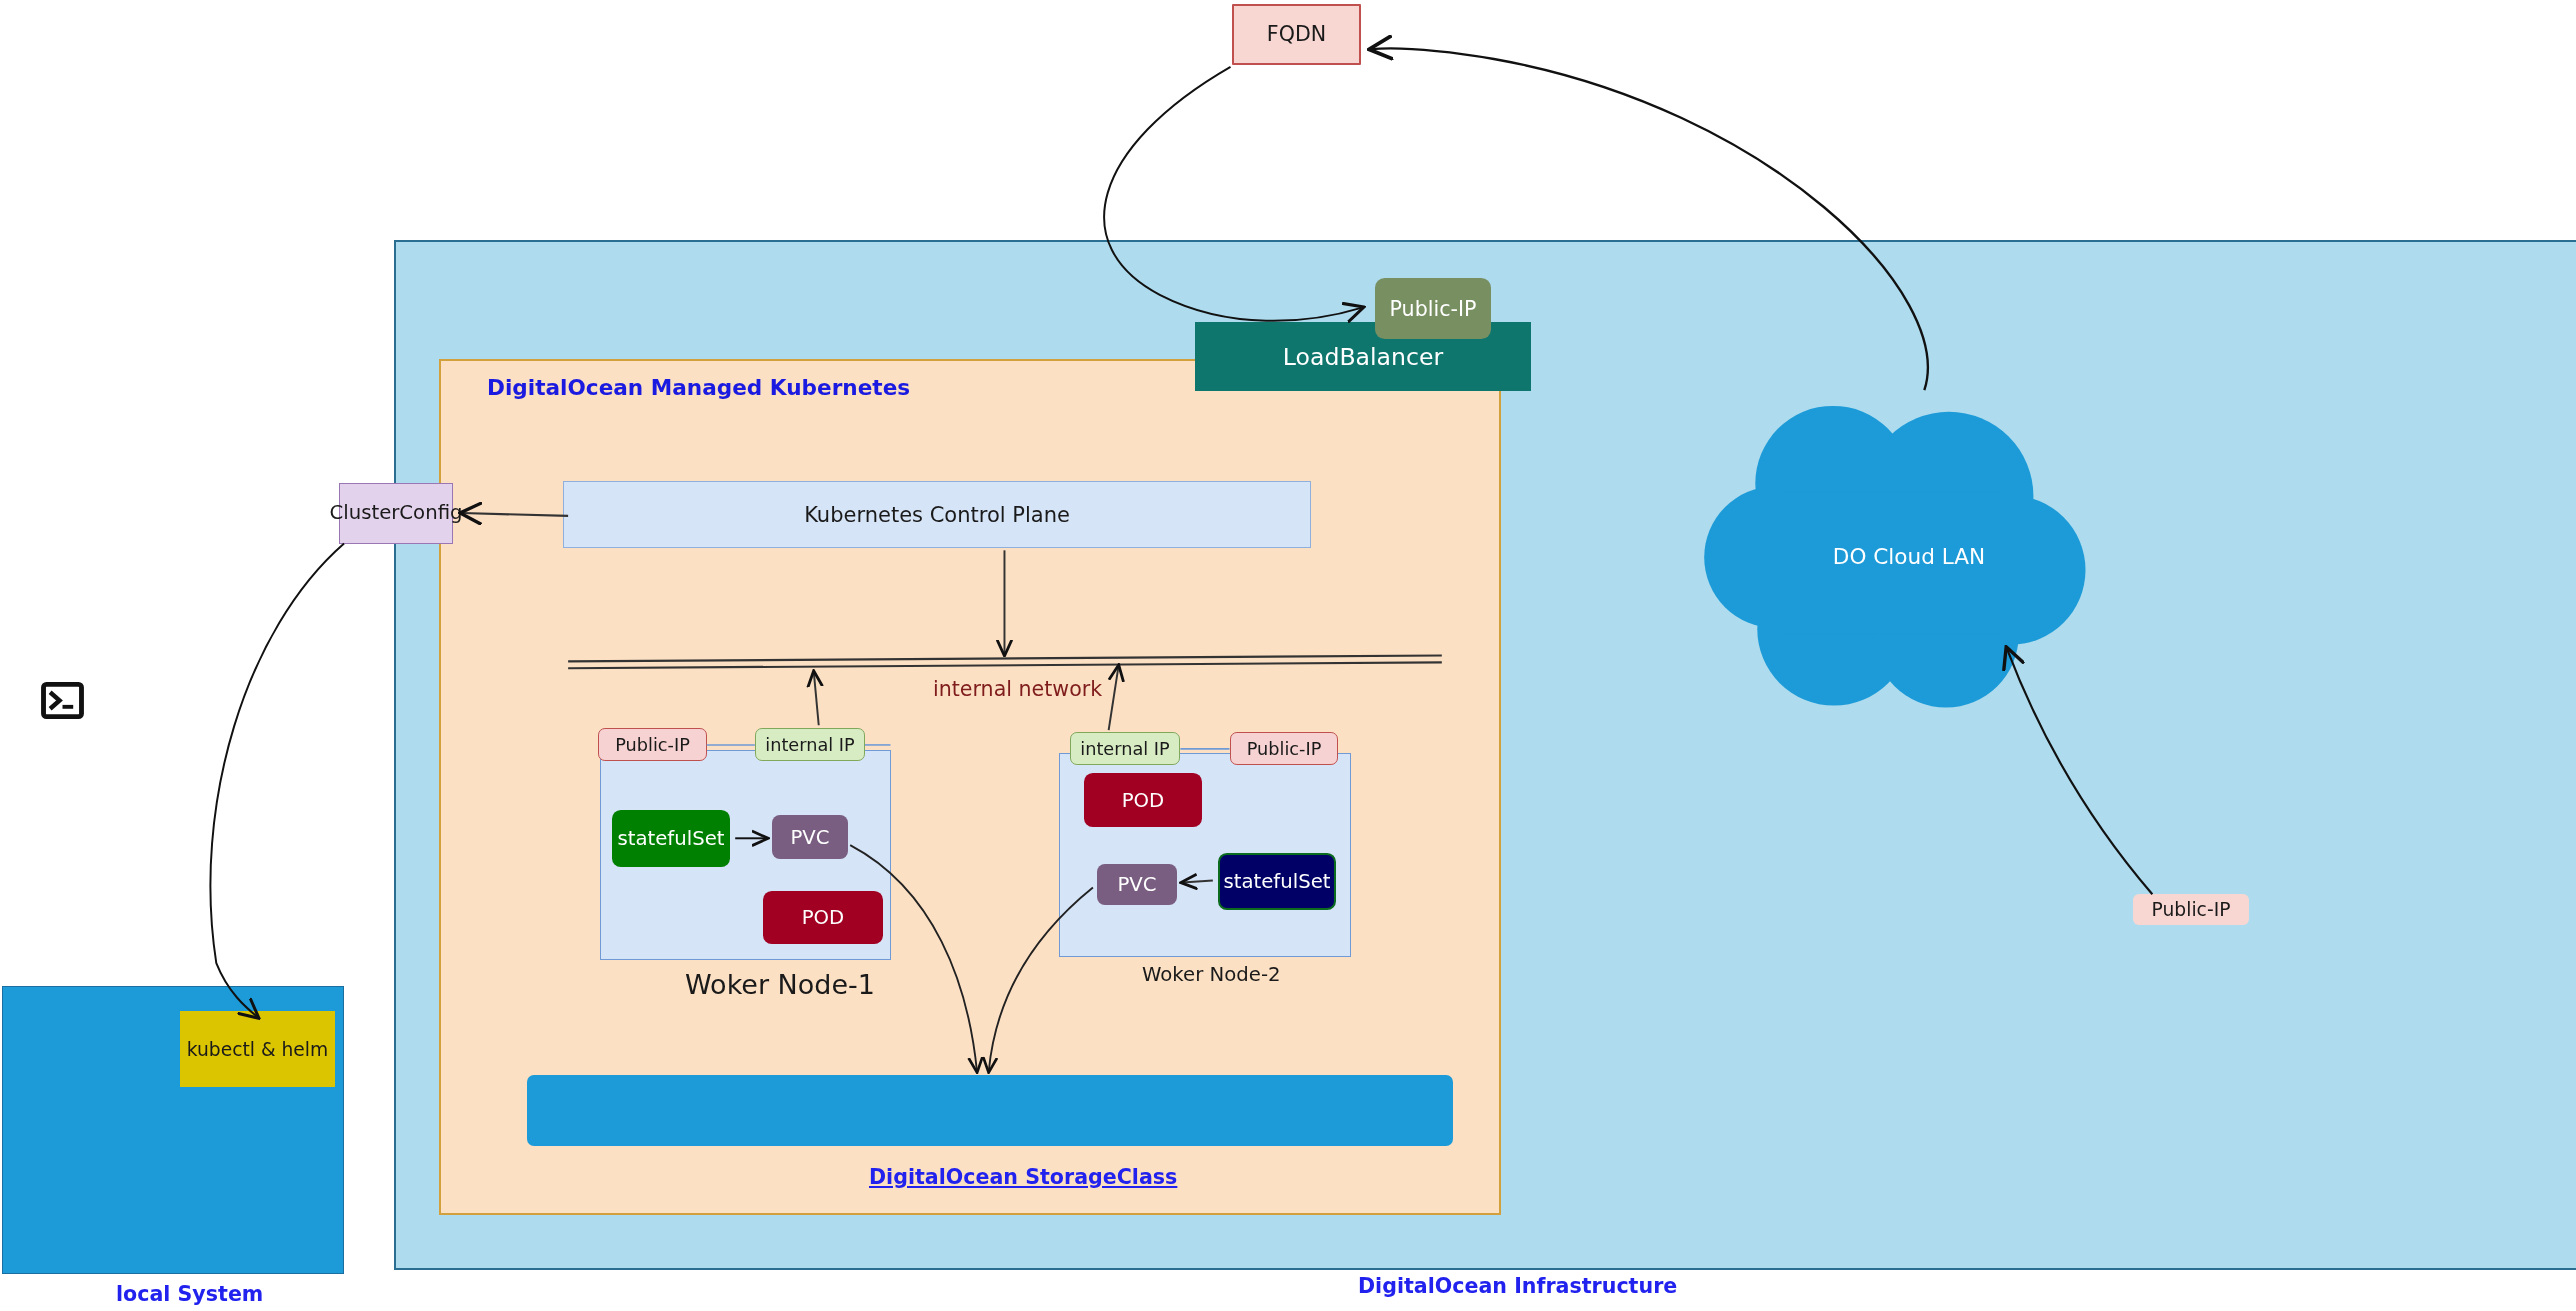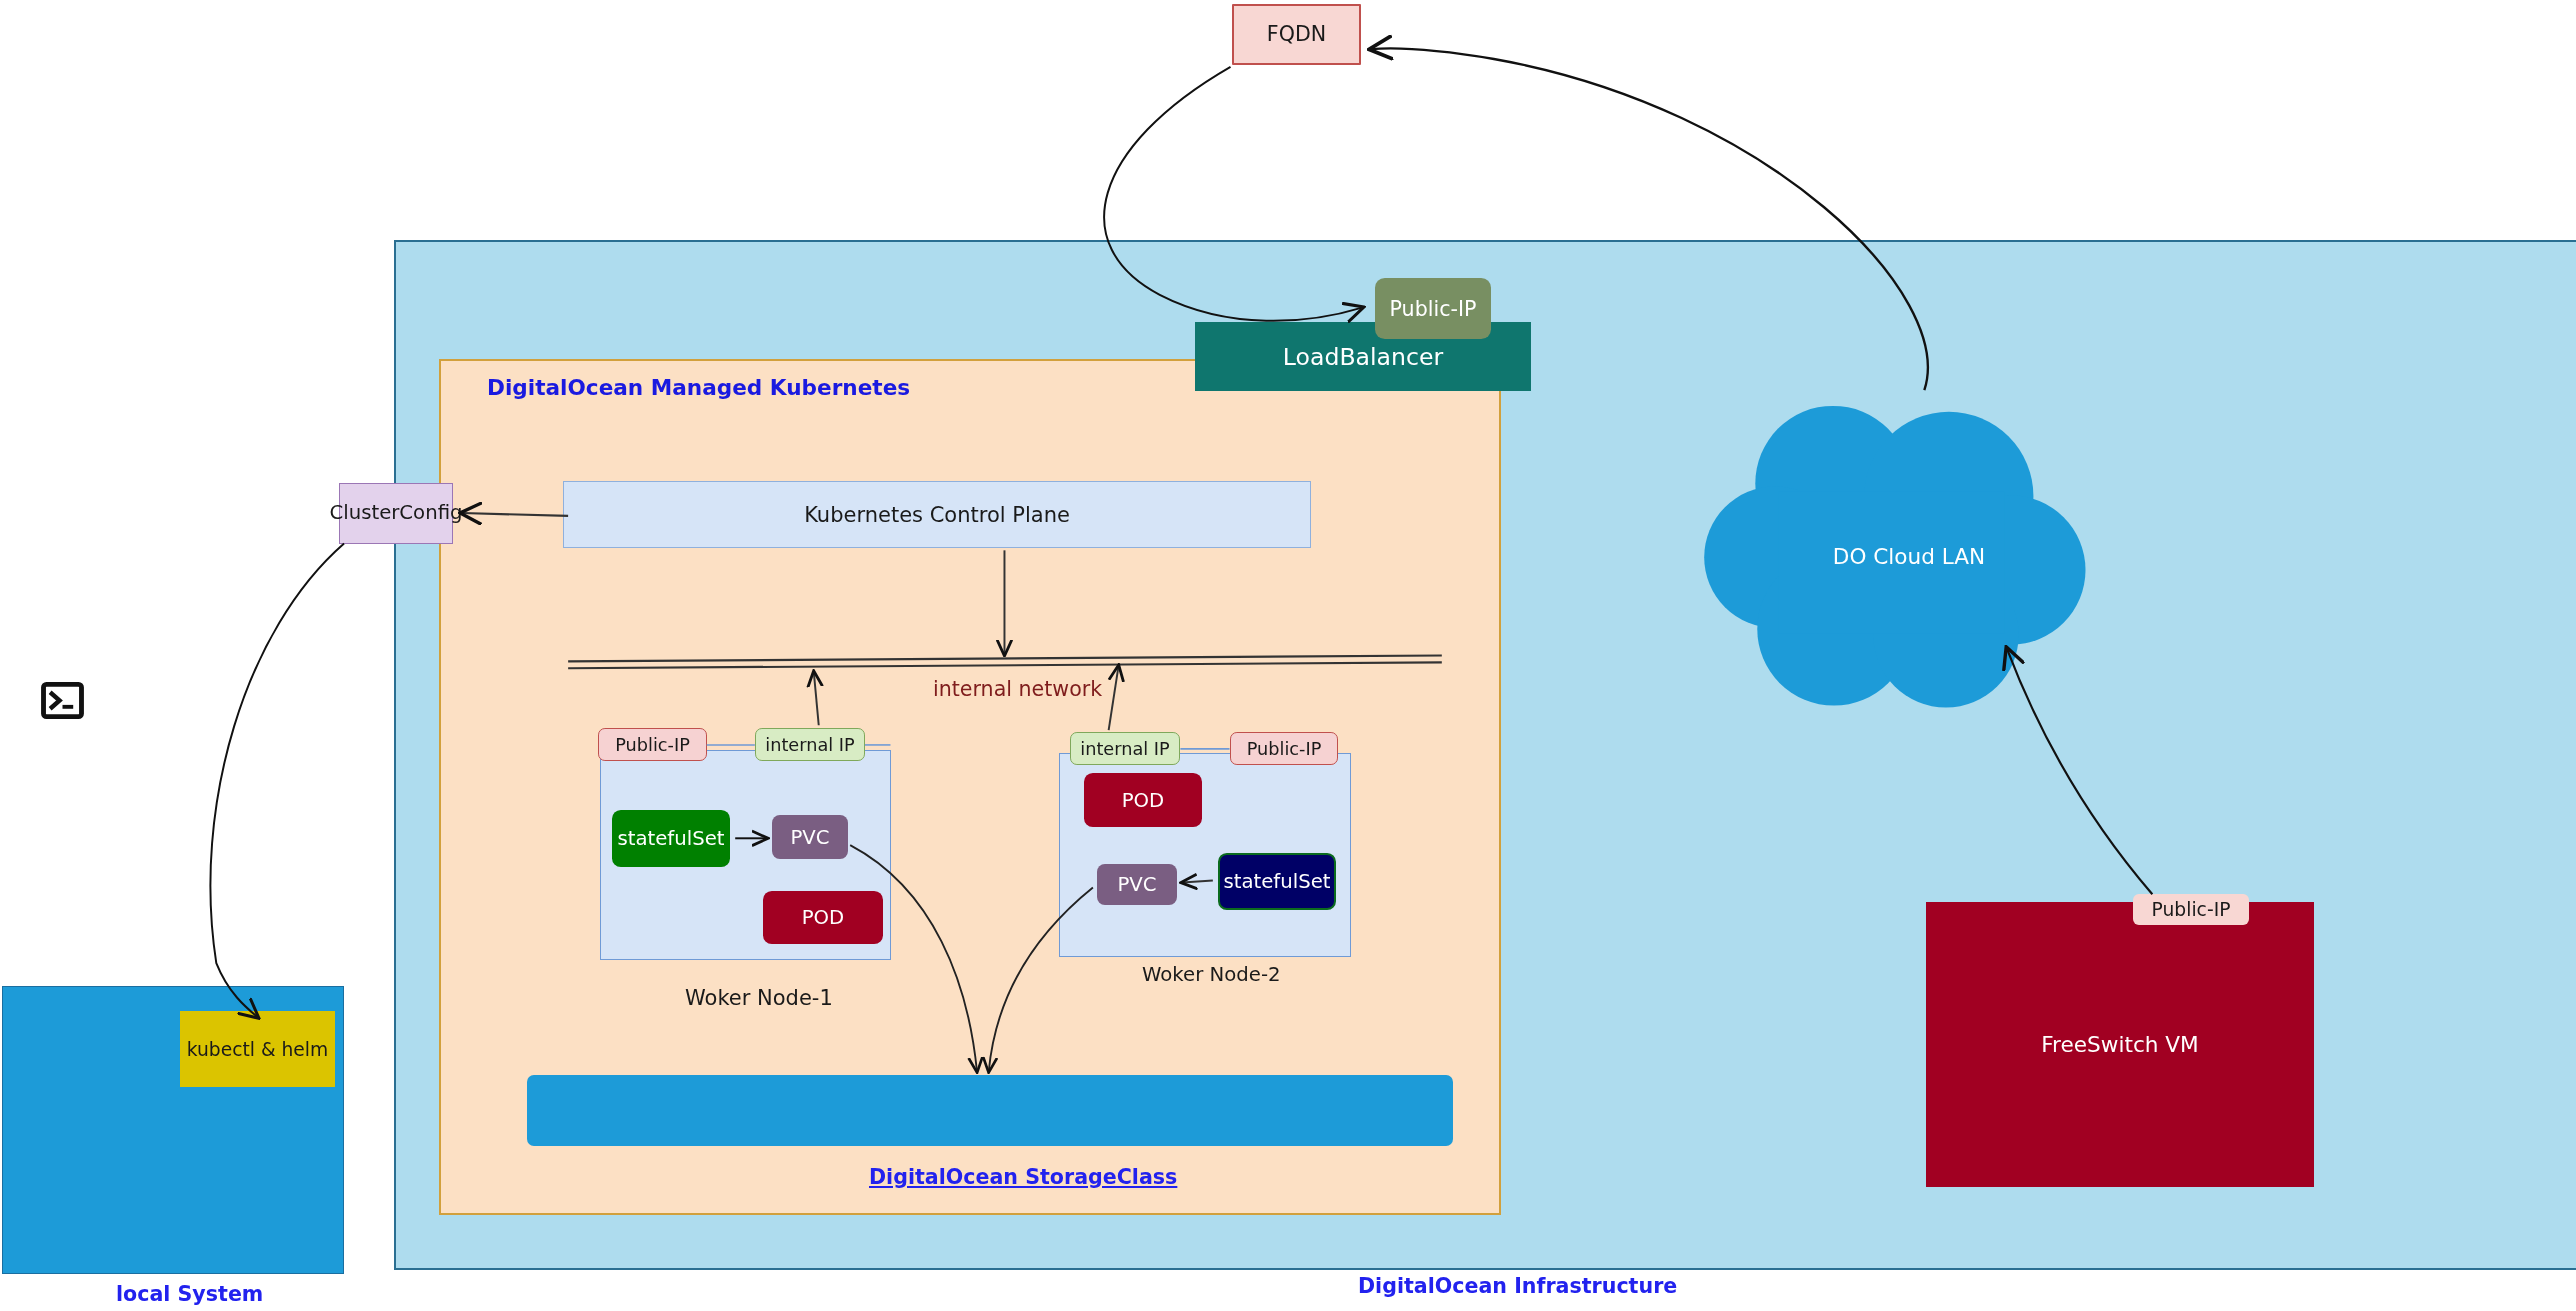--- a/index.html
+++ b/index.html
@@ -113,21 +113,21 @@
     background: #7a5e82; border-radius: 7.9px;
     color: #ffffff; font-size: 19.7px;
   }
   #wn1-pod {
     left: 763px; top: 891px; width: 120px; height: 53px;
     background: #a10022; border-radius: 8.8px;
     color: #ffffff; font-size: 19.7px;
   }
   #wn1-caption {
     left: 685px; top: 969px;
-    color: #1a1a1a; font-size: 21px; margin-top: 17px;
+    color: #1a1a1a; font-size: 27px;
   }
 
   
   #wn2 {
     left: 1059px; top: 753px; width: 292px; height: 204px;
     background: #d6e4f7; border: 1.5px solid #6f9ad6;
   }
   #wn2-intip {
     left: 1070px; top: 732px; width: 110px; height: 33px;
     background: #d8ecc4; border: 1.5px solid #7fa85b; border-radius: 6.9px;
@@ -323,21 +323,20 @@
   <div class="node" id="wn2-sts">statefulSet</div>
   <div class="lbl" id="wn2-caption">Woker Node-2</div>
 
   <div class="node" id="storage-bar"></div>
   <div class="pv" id="pv-1">PV</div>
   <div class="pv" id="pv-2">PV</div>
   <div class="pv" id="pv-3">PV</div>
   <div class="pv" id="pv-4">PV</div>
   <div class="lbl" id="storage-label">DigitalOcean StorageClass</div>
 
-  <div class="node" id="fsvm">FreeSwitch VM</div>
   <div class="node" id="fsvm-ip">Public-IP</div>
 
   <div class="node" id="local-box"></div>
   <div class="node" id="kubectl-box">kubectl &amp; helm</div>
   <div class="lbl" id="local-label">local System</div>
 
   <svg id="term-icon" class="node" viewBox="0 0 44 38" style="z-index:4;">
     <rect x="2.5" y="2.5" width="39" height="33" rx="3" ry="3" fill="#ffffff" stroke="#111111" stroke-width="5"></rect>
     <path d="M11,12 L19,19 L11,26" fill="none" stroke="#111111" stroke-width="4.5" stroke-linecap="square" stroke-linejoin="miter"></path>
     <rect x="22" y="23.5" width="11" height="4" fill="#111111"></rect>

